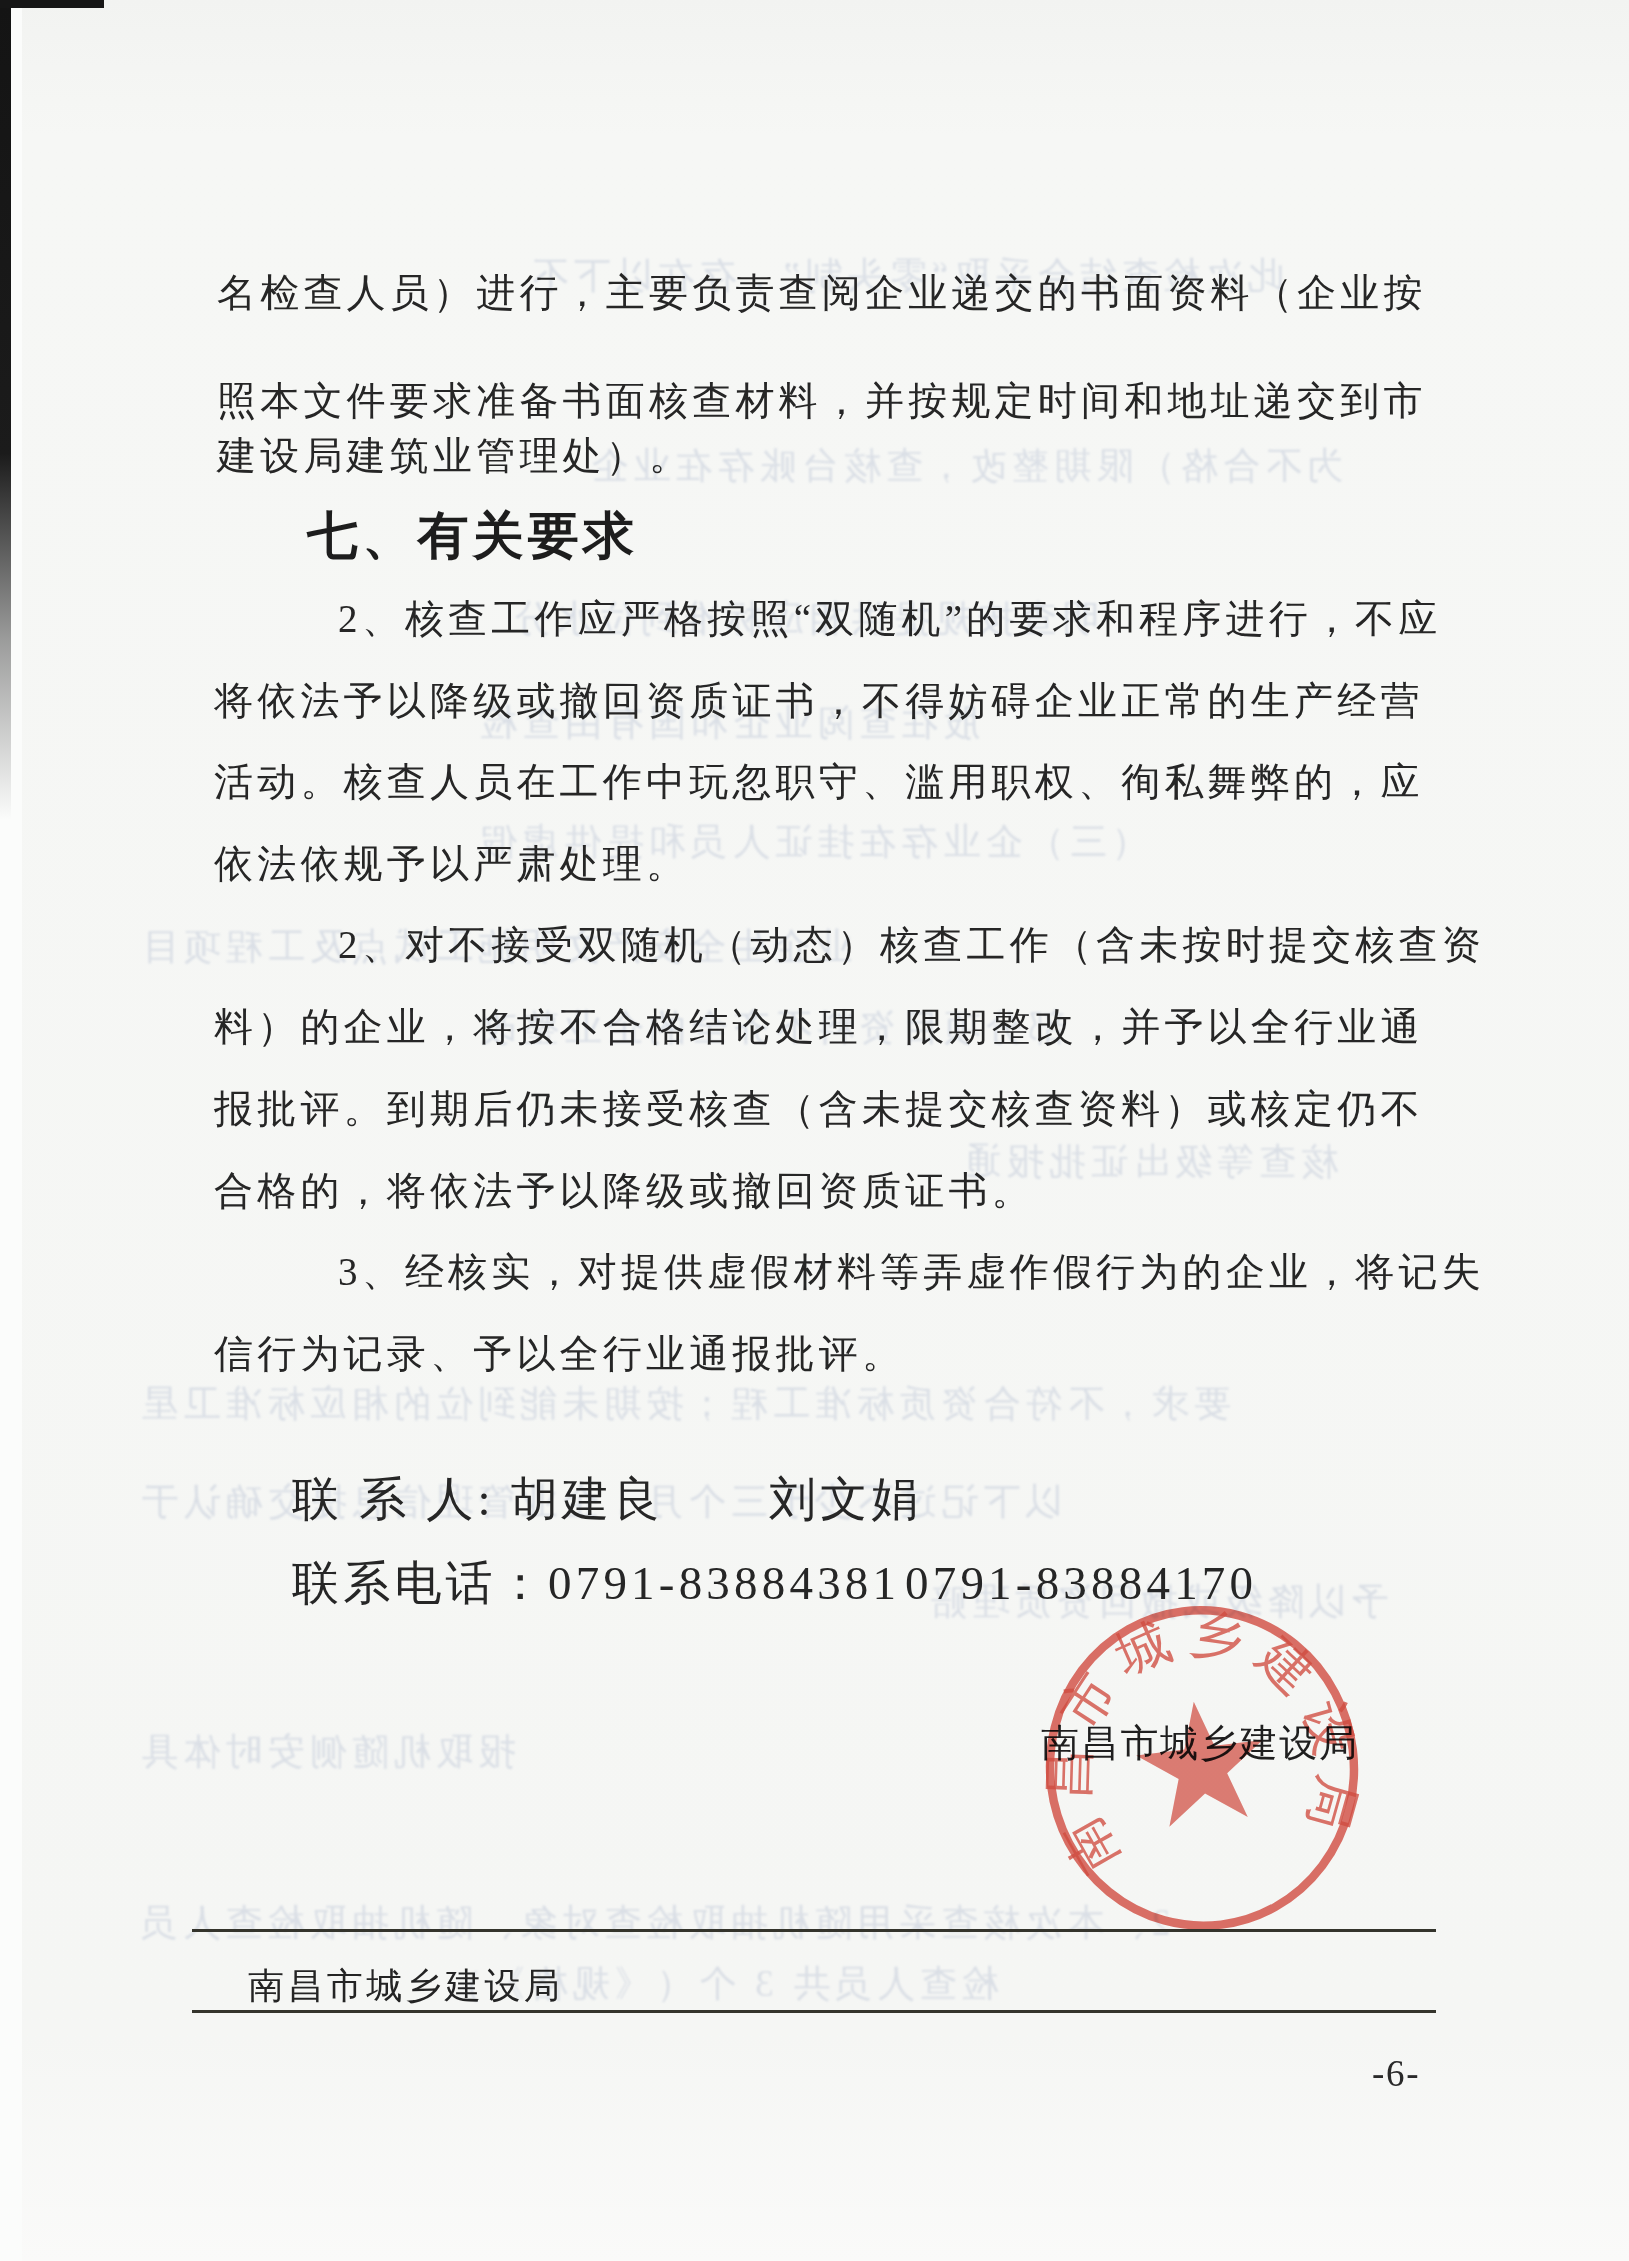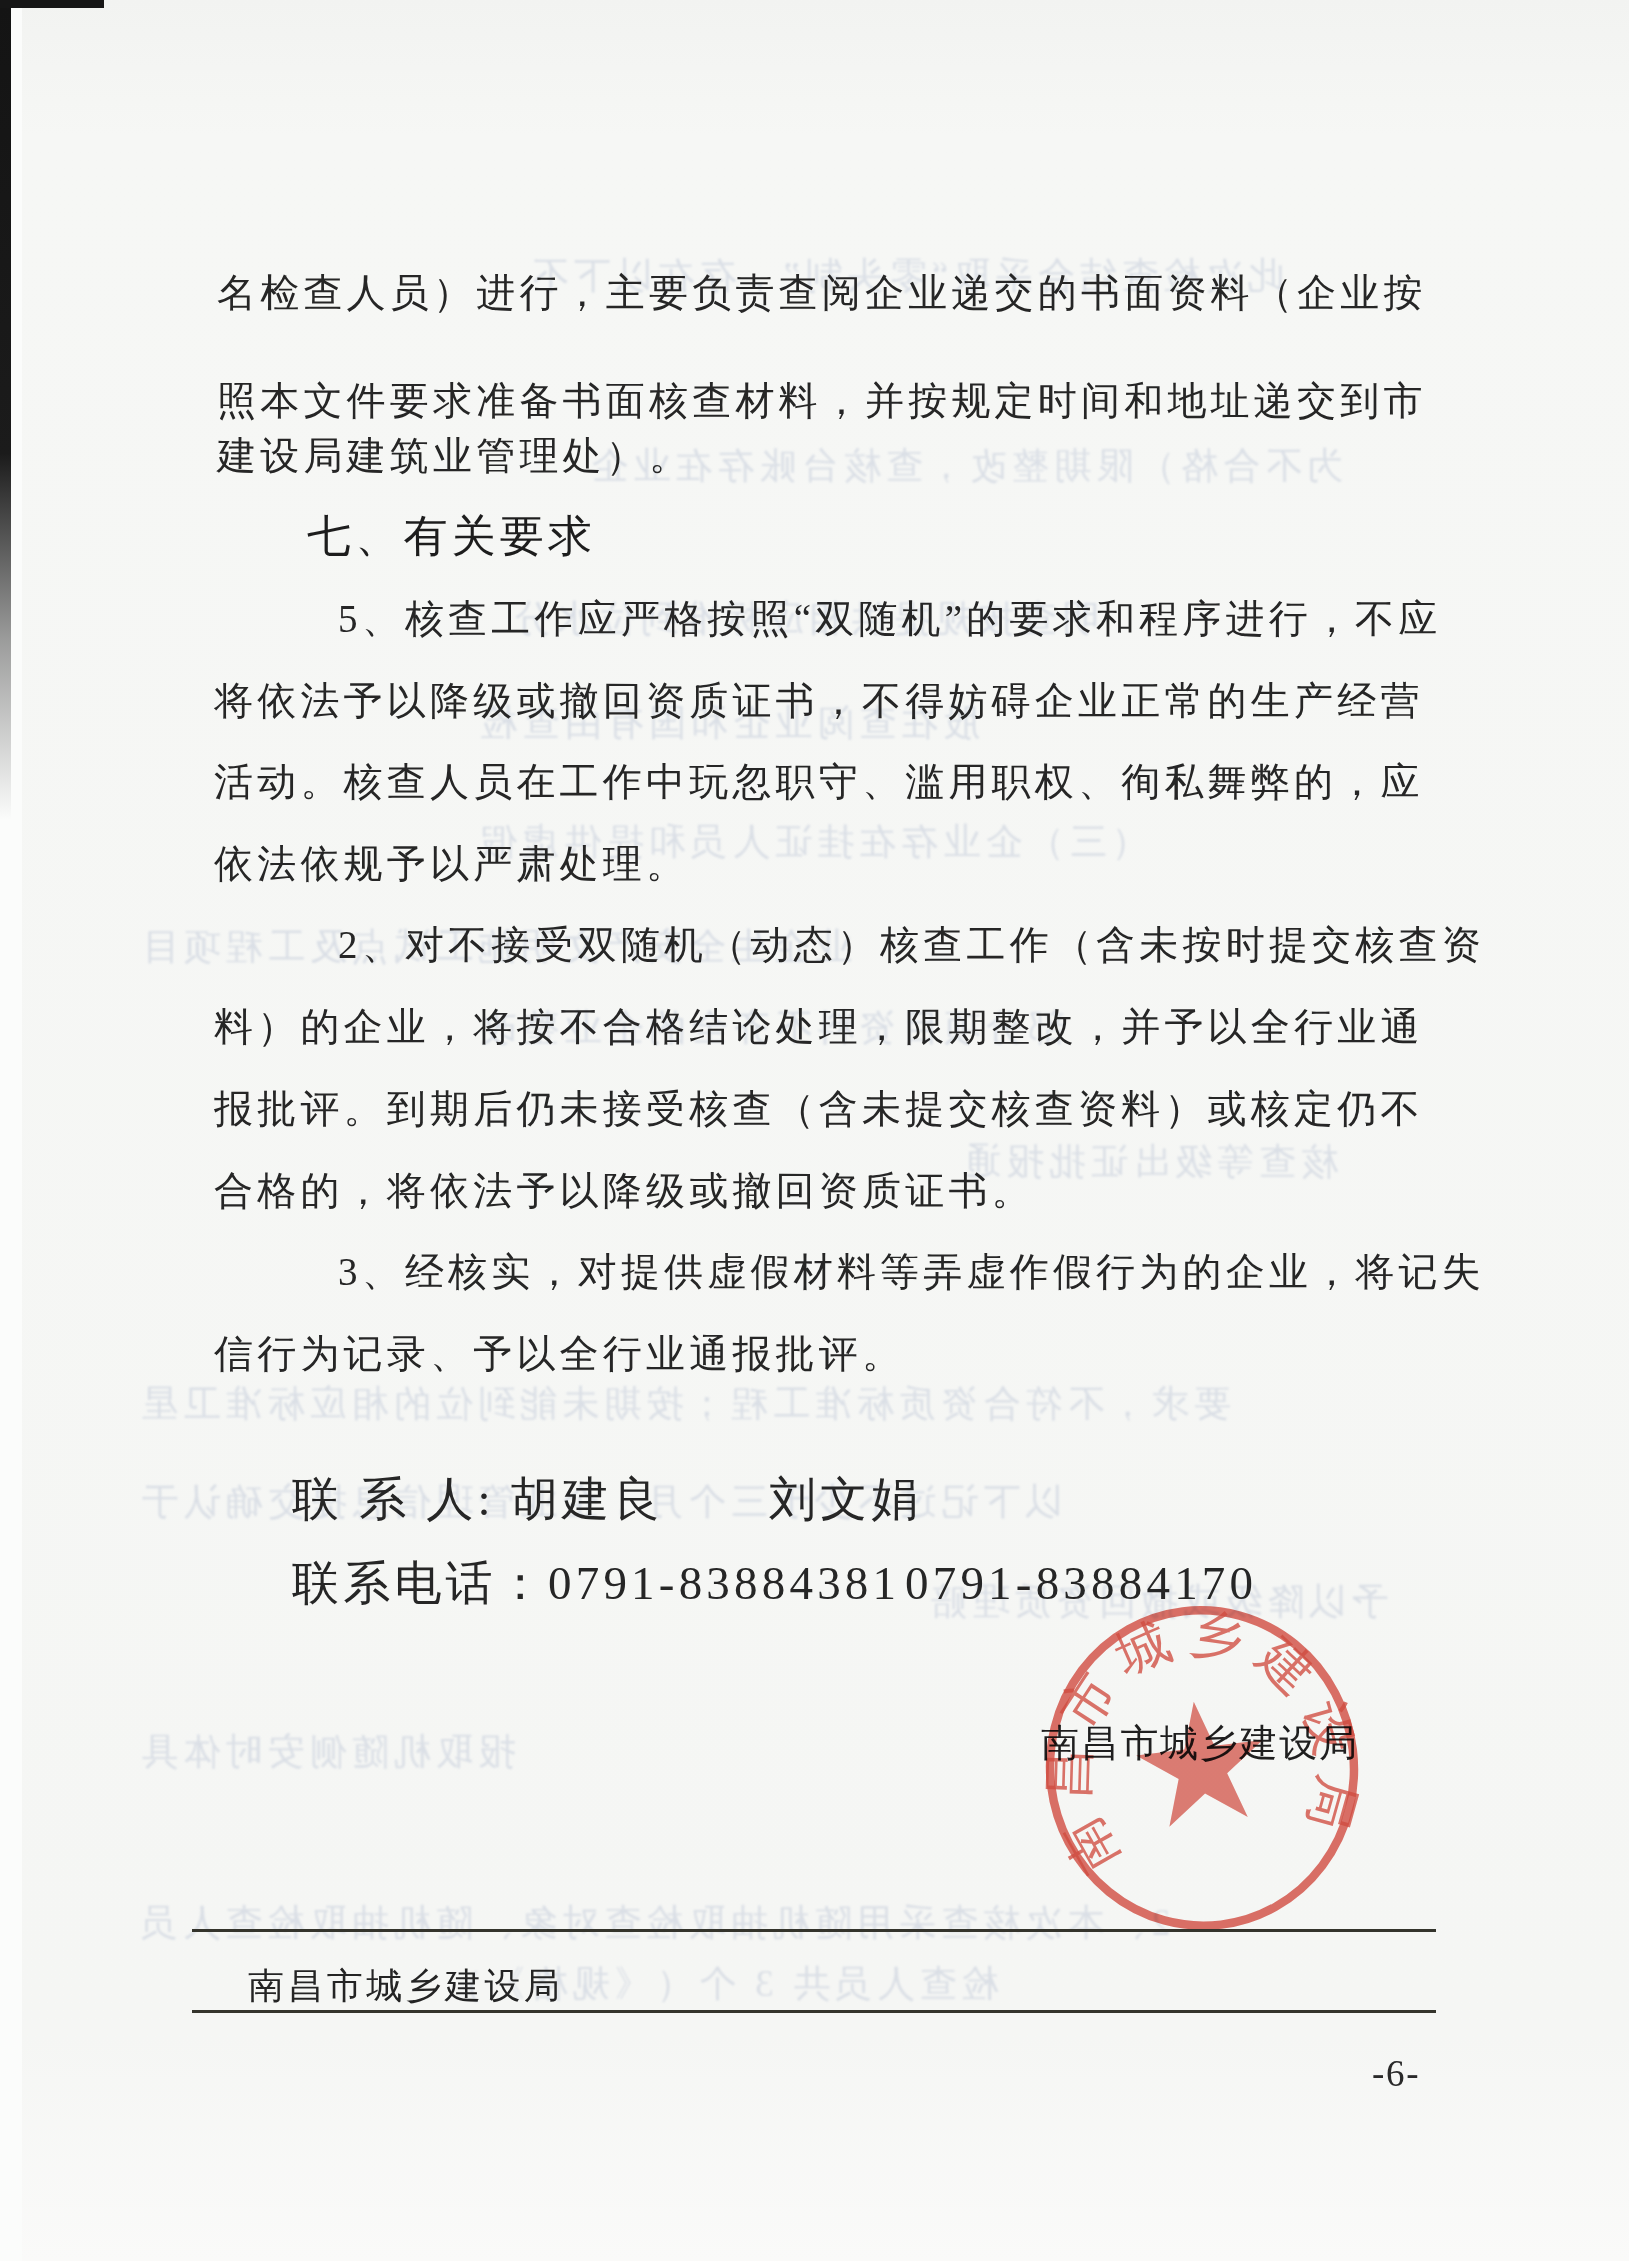--- a/index.html
+++ b/index.html
@@ -9,21 +9,21 @@
     font-family:"Liberation Serif","DejaVu Serif",serif;
     color:#262626;
   }
   
   .edge-left-light{position:absolute;left:0;top:0;width:22px;height:100%;background:#fbfcfb;}
   .edge-left{position:absolute;left:0;top:5.1px;width:11px;height:815px;
     background:linear-gradient(180deg,#141414 0%,#1b1b1b 55%,rgba(40,40,40,.45) 78%,rgba(60,60,60,0) 100%);}
   .edge-top{position:absolute;left:0;top:0;width:104px;height:7.6px;background:#161616;}
   
   .ln{position:absolute;white-space:nowrap;font-size:39px;letter-spacing:4.2px;line-height:51px;color:#262626;}
-  .hd{font-weight:400;font-size:44px;color:#1d1d1d;}
+  .hd{font-weight:700;font-size:51px;color:#1d1d1d;}
   .contact{font-size:47px;}
   
   .bleed{position:absolute;white-space:nowrap;font-size:37px;letter-spacing:5.1px;
     color:#8e9dbd;opacity:.26;filter:blur(1.1px);transform:scaleX(-1);transform-origin:center;}
   
   .sig{position:absolute;white-space:nowrap;color:#1f1f1f;}
   
   .seal{position:absolute;left:1034px;top:1599px;width:336px;height:338px;
     mix-blend-mode:multiply;transform:rotate(-7deg);}
   
@@ -57,21 +57,21 @@
     <div class="bleed" style="top:1959px;left:441px;">检查人员共 3 个（《规格》）</div>
   </div>
 
   <div>
     <div class="ln" style="top:267px;left:217px;">名检查人员）进行，主要负责查阅企业递交的书面资料（企业按</div>
     <div class="ln" style="top:348px;left:217px;margin-top:27px;">照本文件要求准备书面核查材料，并按规定时间和地址递交到市</div>
     <div class="ln" style="top:430px;left:217px;">建设局建筑业管理处）。</div>
 
     <div class="ln hd" style="top:511px;left:307px;">七、有关要求</div>
 
-    <div class="ln" style="top:593px;left:338px;">5、核查工作应严格按照“双随机”的要求和程序进行，不应</div>
+    <div class="ln" style="top:593px;left:338px;">2、核查工作应严格按照“双随机”的要求和程序进行，不应</div>
     <div class="ln" style="top:675px;left:214px;">将依法予以降级或撤回资质证书，不得妨碍企业正常的生产经营</div>
     <div class="ln" style="top:756px;left:214px;">活动。核查人员在工作中玩忽职守、滥用职权、徇私舞弊的，应</div>
     <div class="ln" style="top:838px;left:214px;">依法依规予以严肃处理。</div>
 
     <div class="ln" style="top:919px;left:338px;">2、对不接受双随机（动态）核查工作（含未按时提交核查资</div>
     <div class="ln" style="top:1001px;left:214px;">料）的企业，将按不合格结论处理，限期整改，并予以全行业通</div>
     <div class="ln" style="top:1083px;left:214px;">报批评。到期后仍未接受核查（含未提交核查资料）或核定仍不</div>
     <div class="ln" style="top:1165px;left:214px;">合格的，将依法予以降级或撤回资质证书。</div>
 
     <div class="ln" style="top:1246px;left:338px;">3、经核实，对提供虚假材料等弄虚作假行为的企业，将记失</div>

